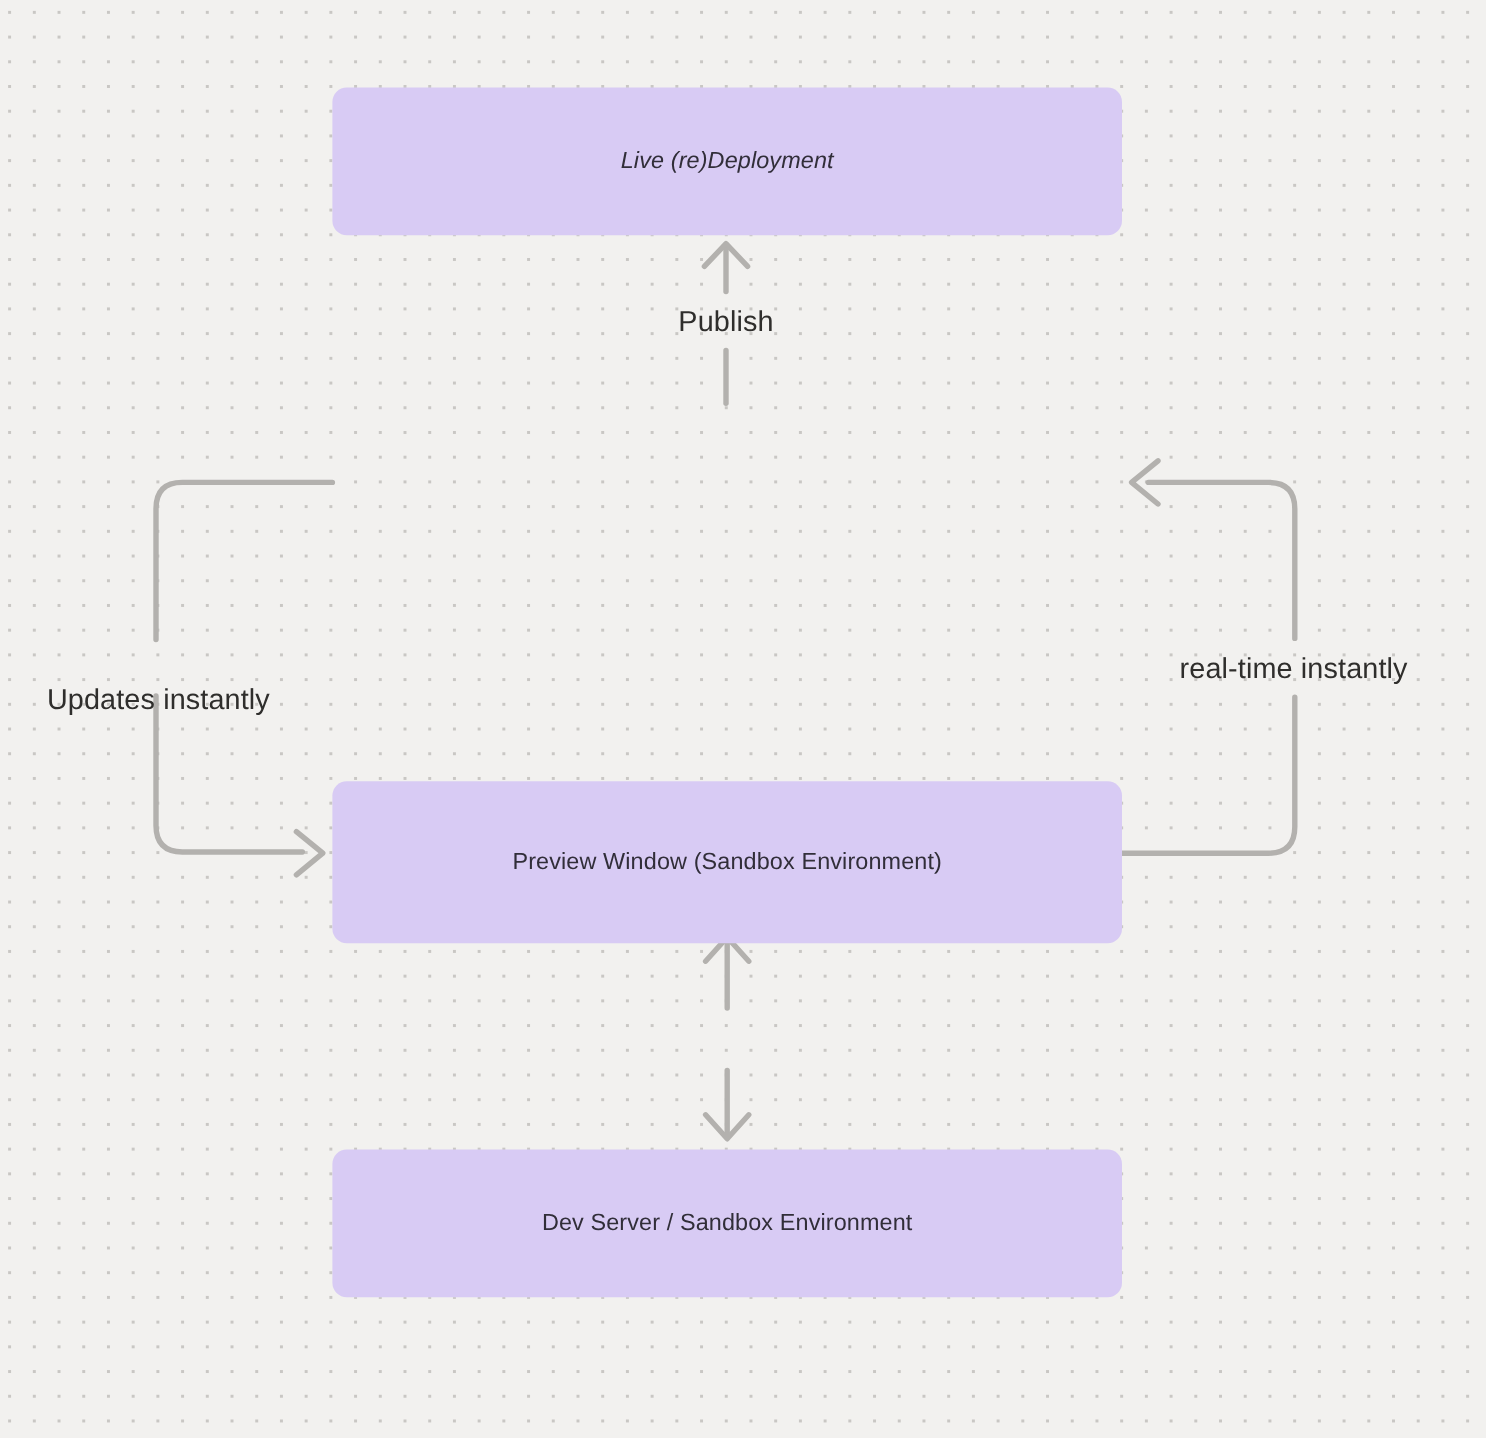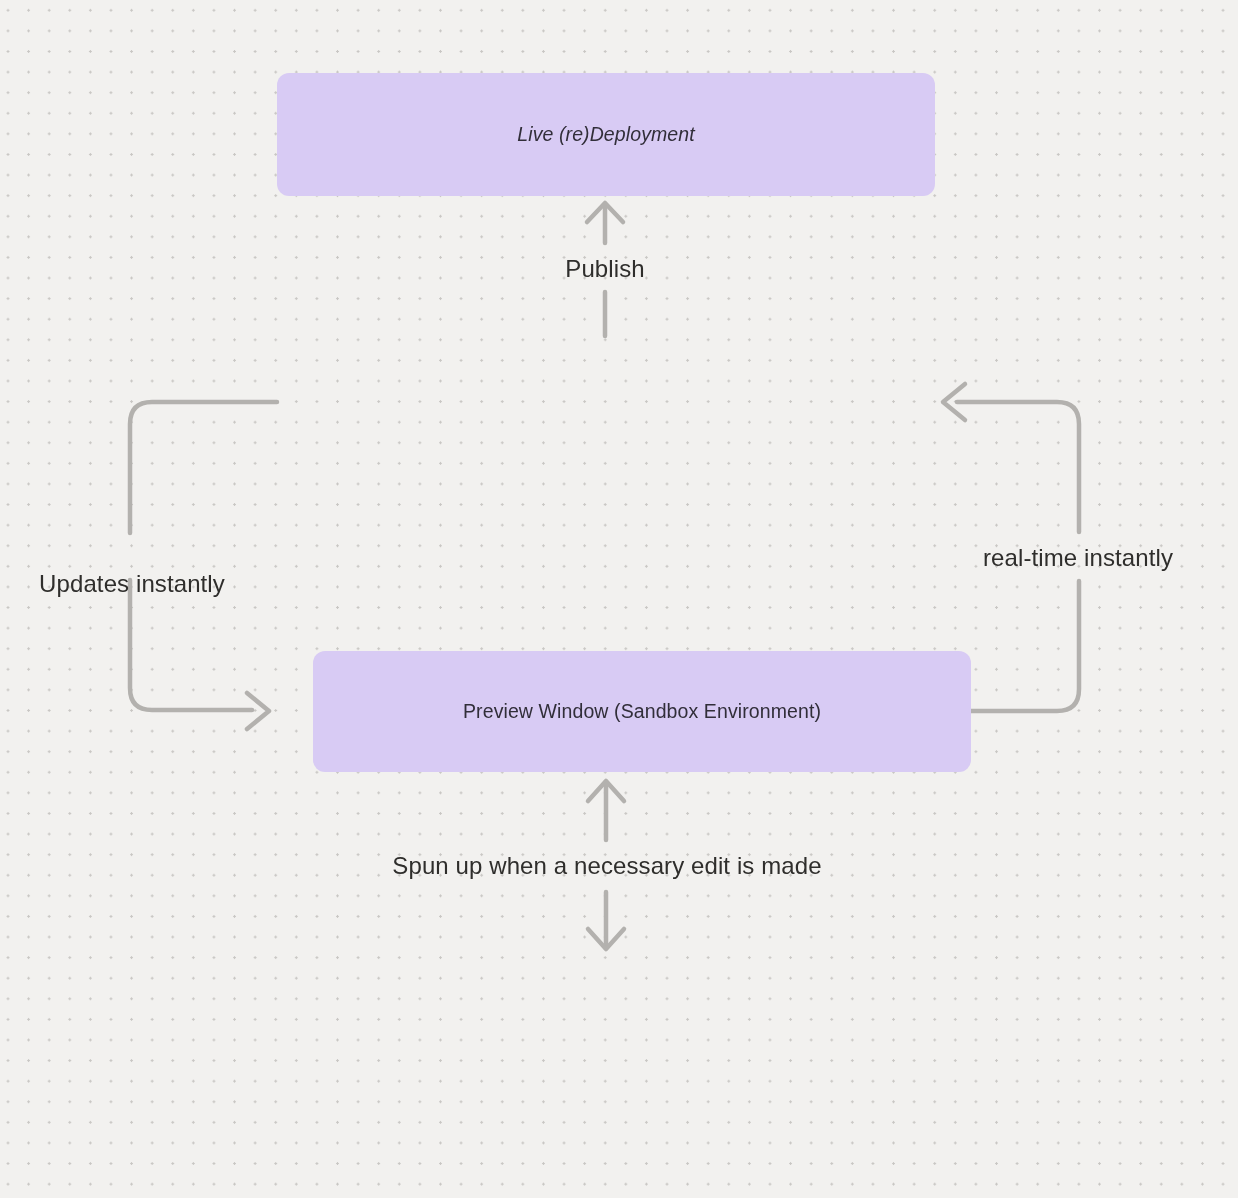--- a/index.html
+++ b/index.html
@@ -43,21 +43,21 @@
     background:var(--node-fill);
     border-radius:12px;
     display:flex;align-items:center;justify-content:center;
     color:var(--node-text);
     font-size:19.5px;
     letter-spacing:0.1px;
     cursor:default;
   }
   .node-live{top:73px;height:123px;font-style:italic;}
   .node-editor{top:341px;height:122px;}
-  .node-preview{top:651px;height:121px;margin-left:36px;}
+  .node-preview{top:651px;height:135px;}
   .node-dev{top:958px;height:123px;}
   .edge-label{
     position:absolute;
     transform:translate(-50%,-50%);
     color:var(--edge-label-text);
     font-size:24px;
     white-space:nowrap;
     letter-spacing:0.1px;
   }
   .label-publish{left:605px;top:269px;}
@@ -100,19 +100,21 @@
 
   <div class="node node-live">
     <span>Live (re)Deployment</span>
   </div>
 
 
   <div class="node node-preview">
     <span>Preview Window (Sandbox Environment)</span>
   </div>
 
+  <div class="node node-dev">
+    <span>Dev Server / Sandbox Environment</span>
+  </div>
 
   <div class="edge-label label-publish">Publish</div>
   <div class="edge-label label-updates">Updates instantly</div>
   <div class="edge-label label-realtime">real-time instantly</div>
-  <div class="edge-label label-spunup">Spun up when a necessary edit is made</div>
 
 </div>
 
 </body></html>

